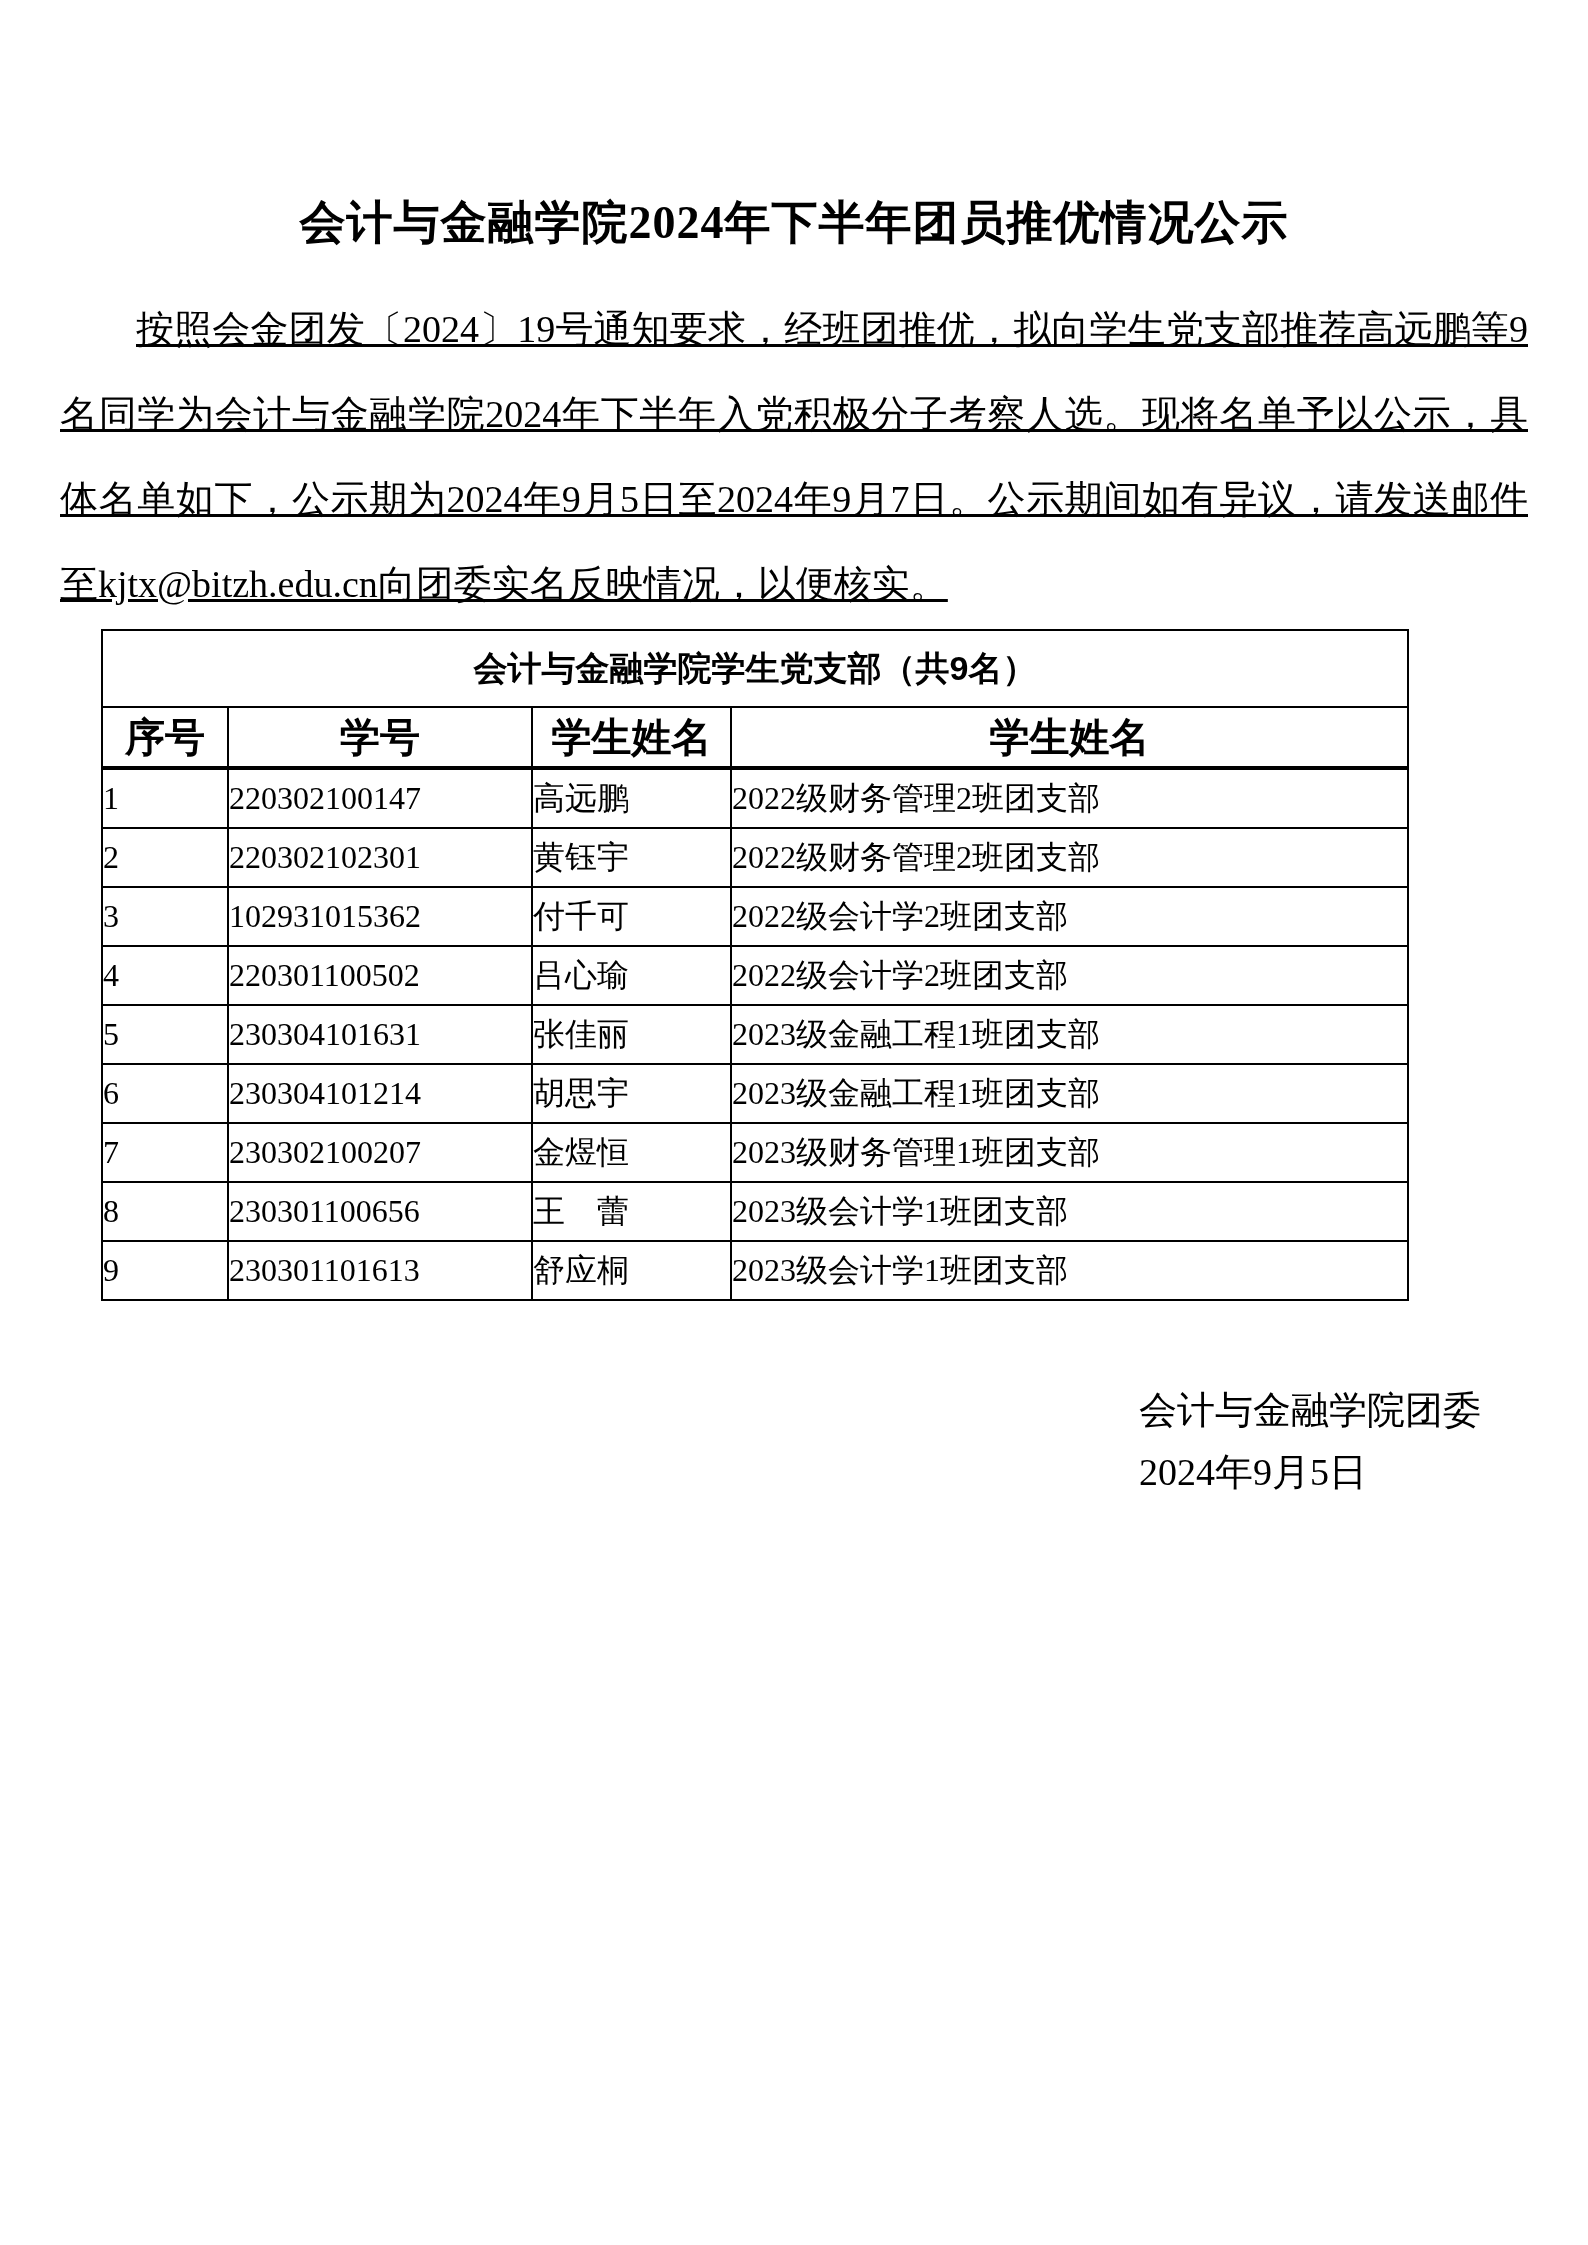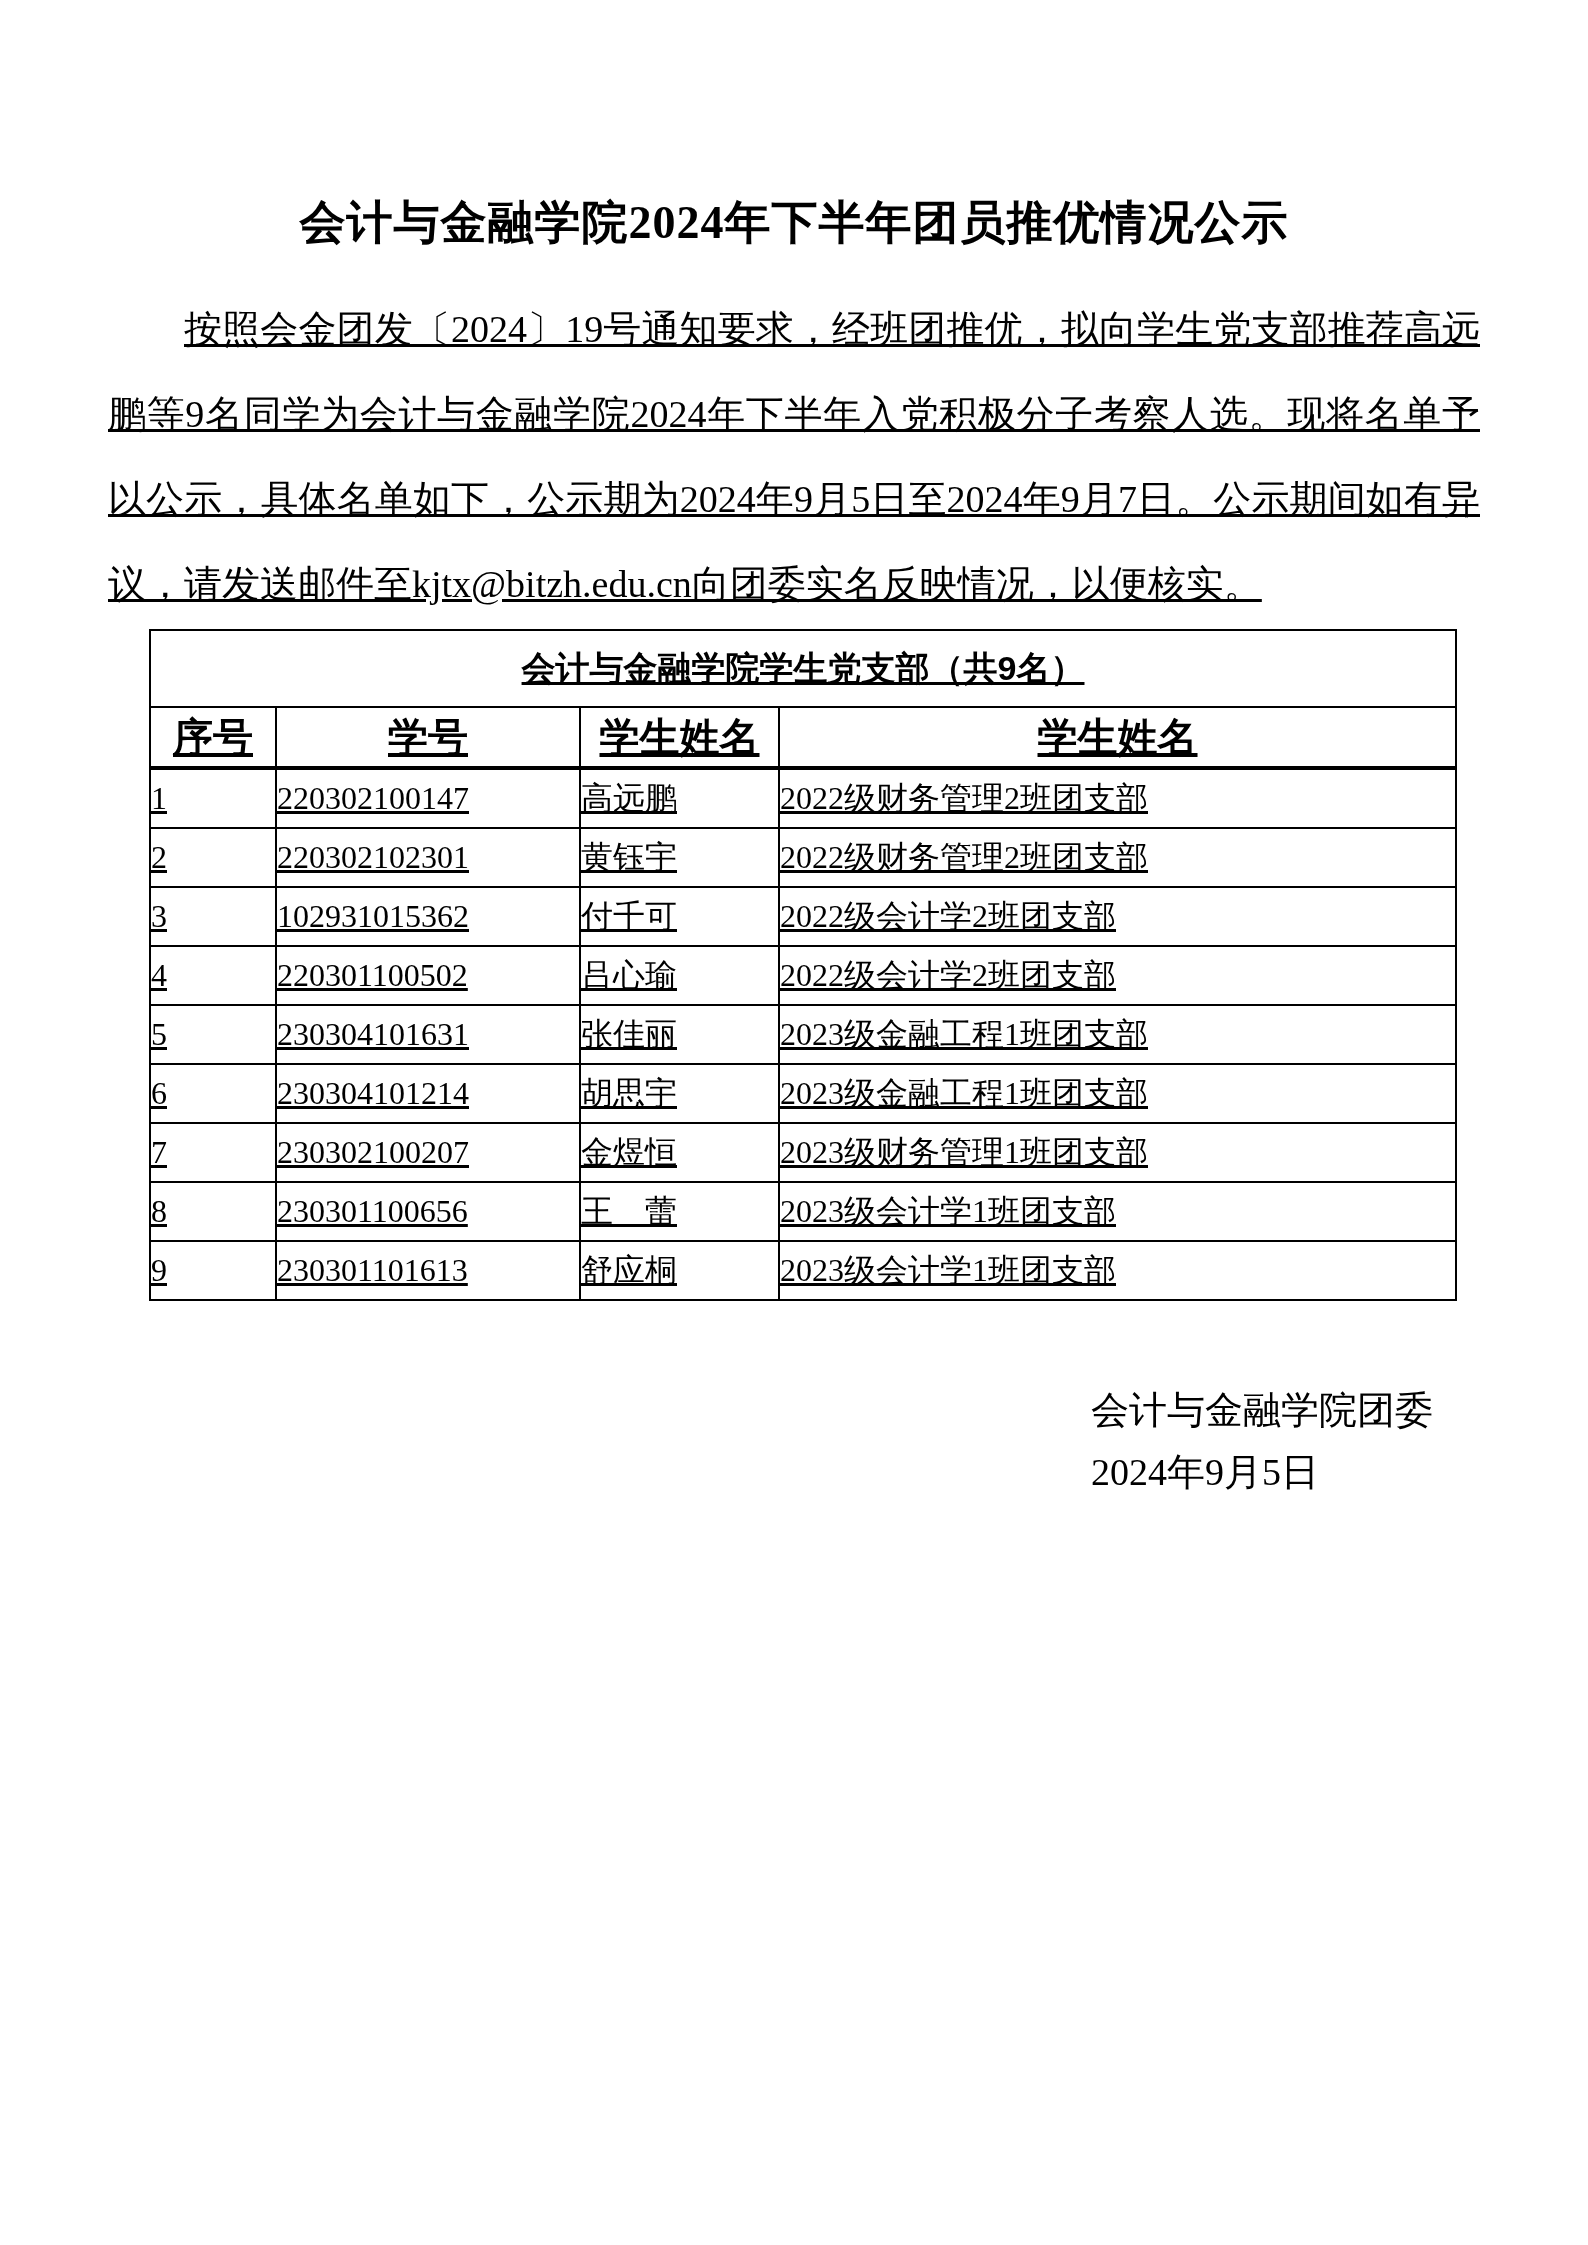--- a/index.html
+++ b/index.html
@@ -11,21 +11,21 @@
     width: 1588px;
     height: 2245px;
     overflow: hidden;
     color: #000000;
     font-family: "Liberation Serif", "DejaVu Serif", serif;
   }
   .page {
     width: 1588px;
     height: 2245px;
     box-sizing: border-box;
-    padding: 0 108px;
+    padding: 0 60px;
   }
   .doc-title {
     margin: 0;
     padding-top: 195px;
     text-align: center;
     font-size: 46px;
     line-height: 56px;
     font-weight: bold;
     font-family: "Liberation Serif", "DejaVu Serif", serif;
     letter-spacing: 1px;
@@ -49,21 +49,20 @@
   }
   .rec-table col.c-no  { width: 126px; }
   .rec-table col.c-id  { width: 304px; }
   .rec-table col.c-nm  { width: 199px; }
   .rec-table col.c-src { width: 677px; }
   .rec-table th, .rec-table td {
     border: 2px solid #000000;
     padding: 0;
     vertical-align: middle;
     overflow: hidden;
-    text-decoration: underline;
   }
   .rec-table .caption-row th {
     height: 75px;
     font-family: "Liberation Sans", "DejaVu Sans", sans-serif;
     font-weight: bold;
     font-size: 34px;
     border-bottom: 2px solid #000000;
   }
   .rec-table .header-row th {
     height: 58px;

